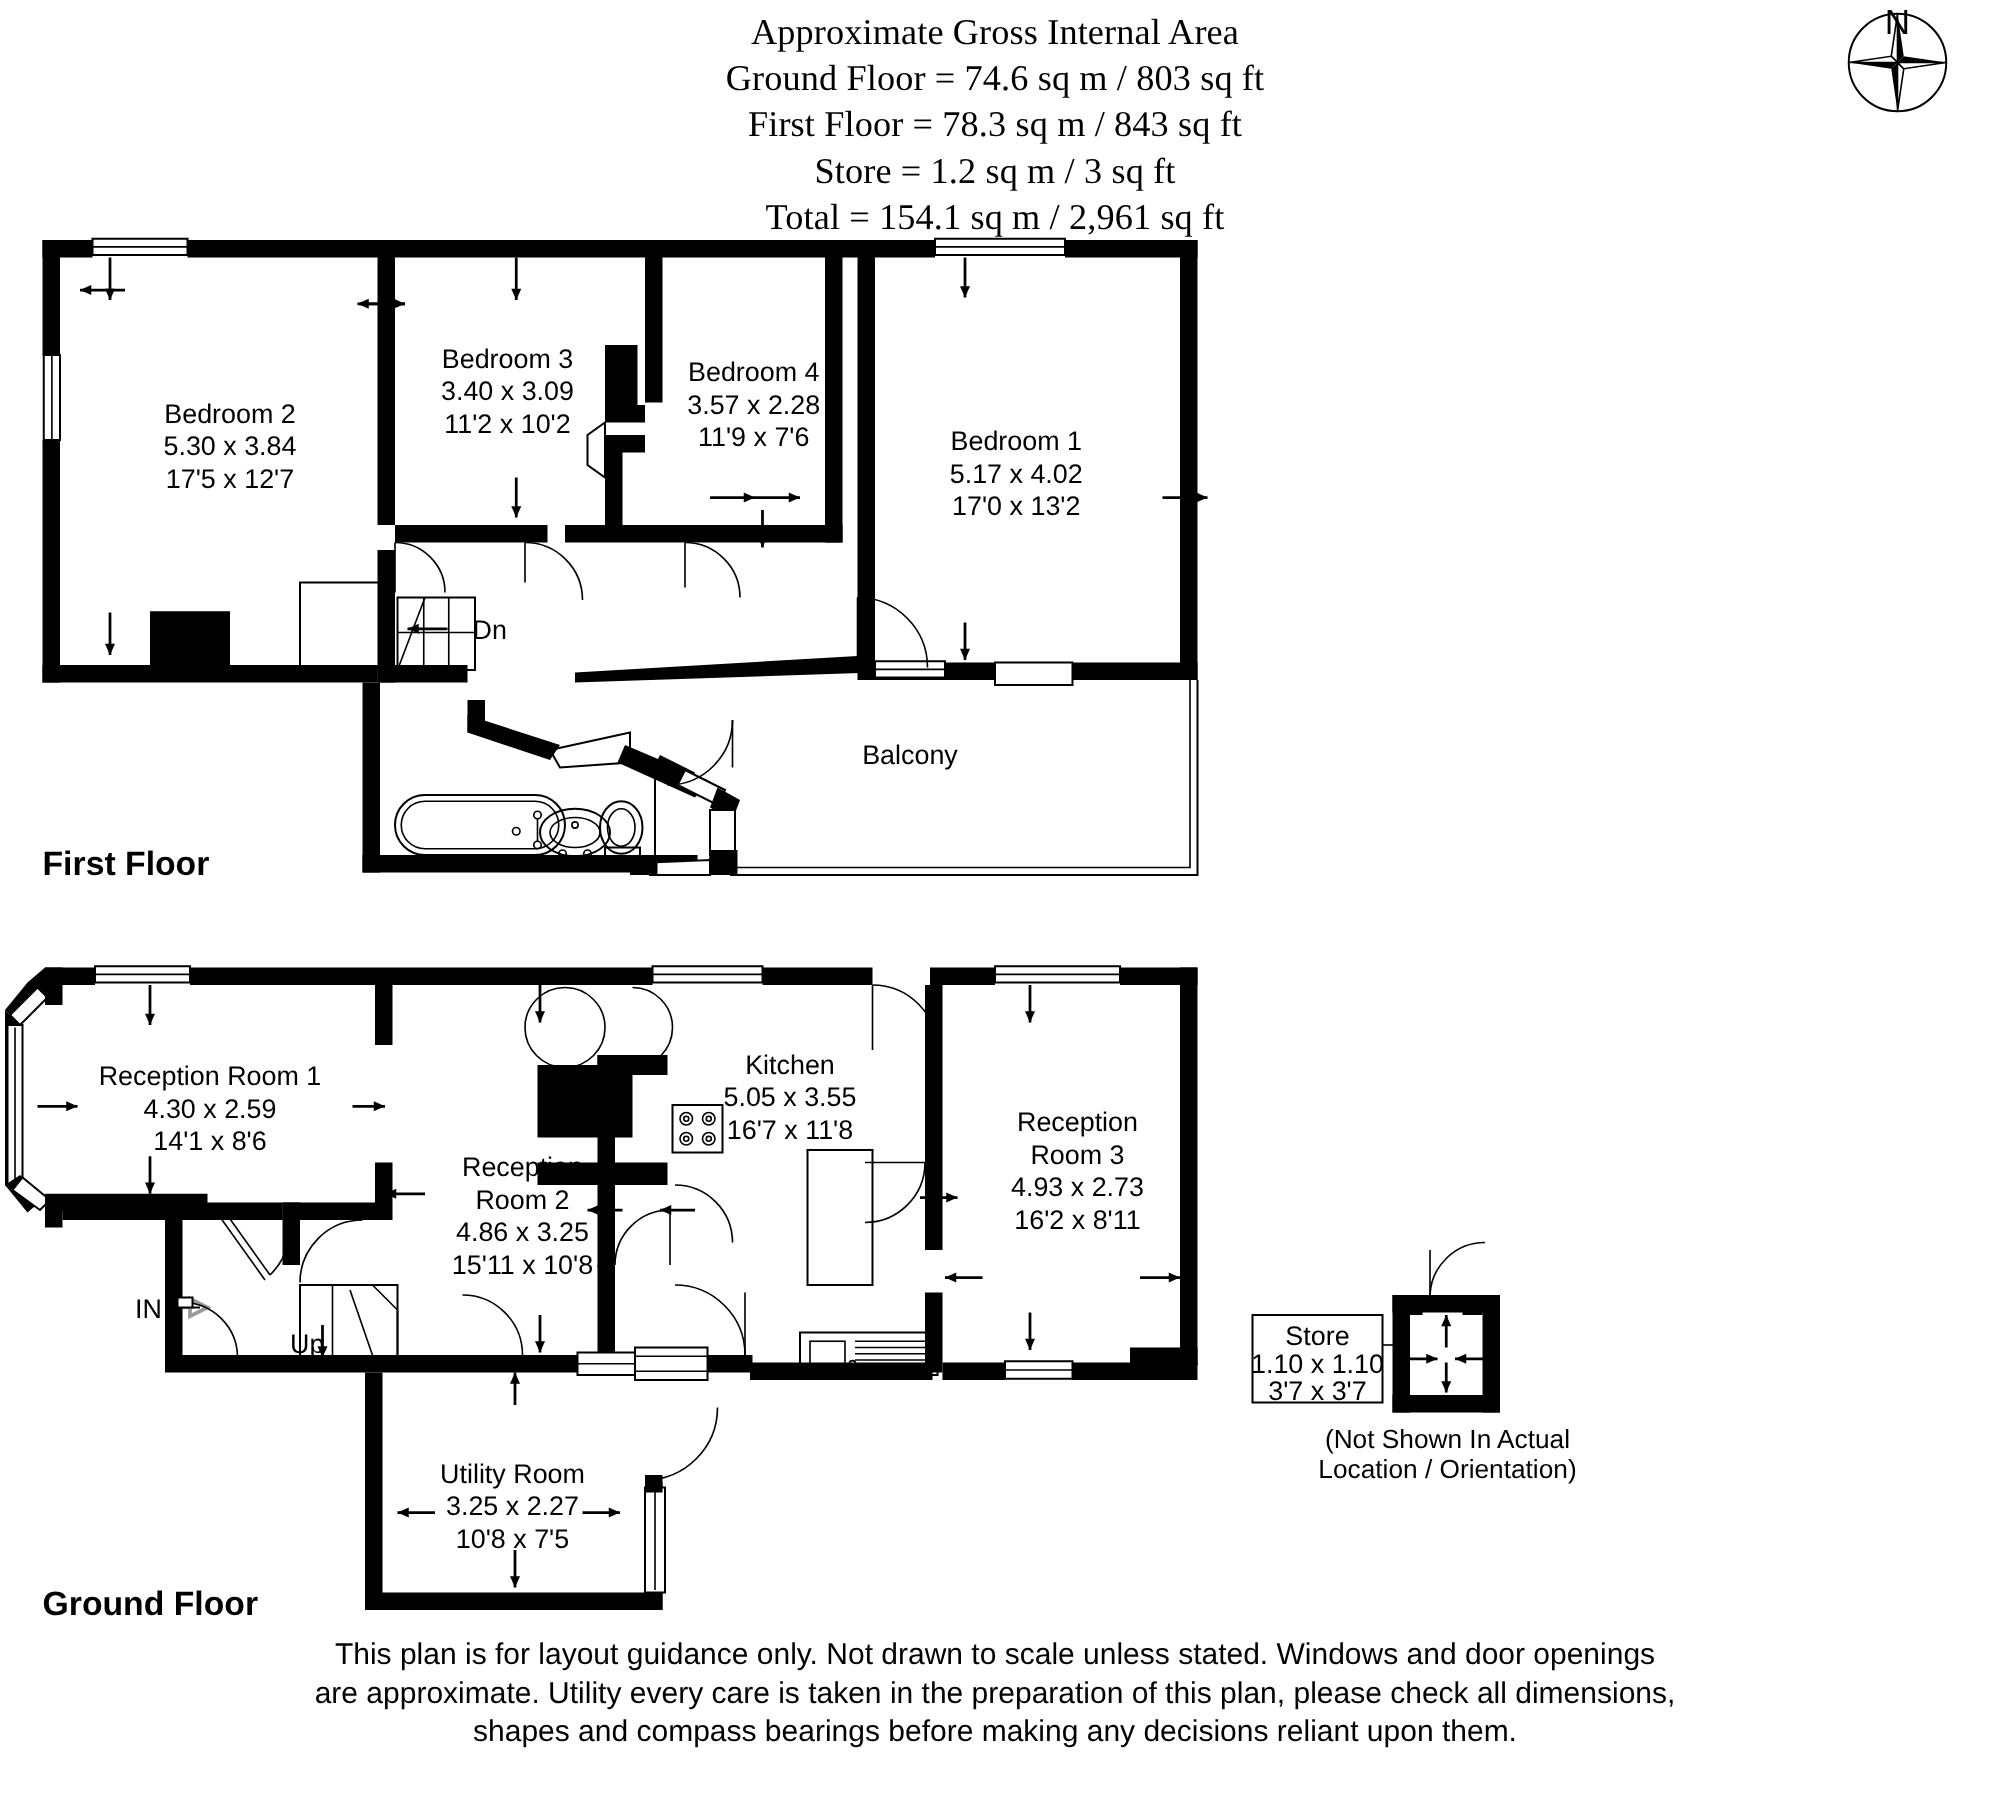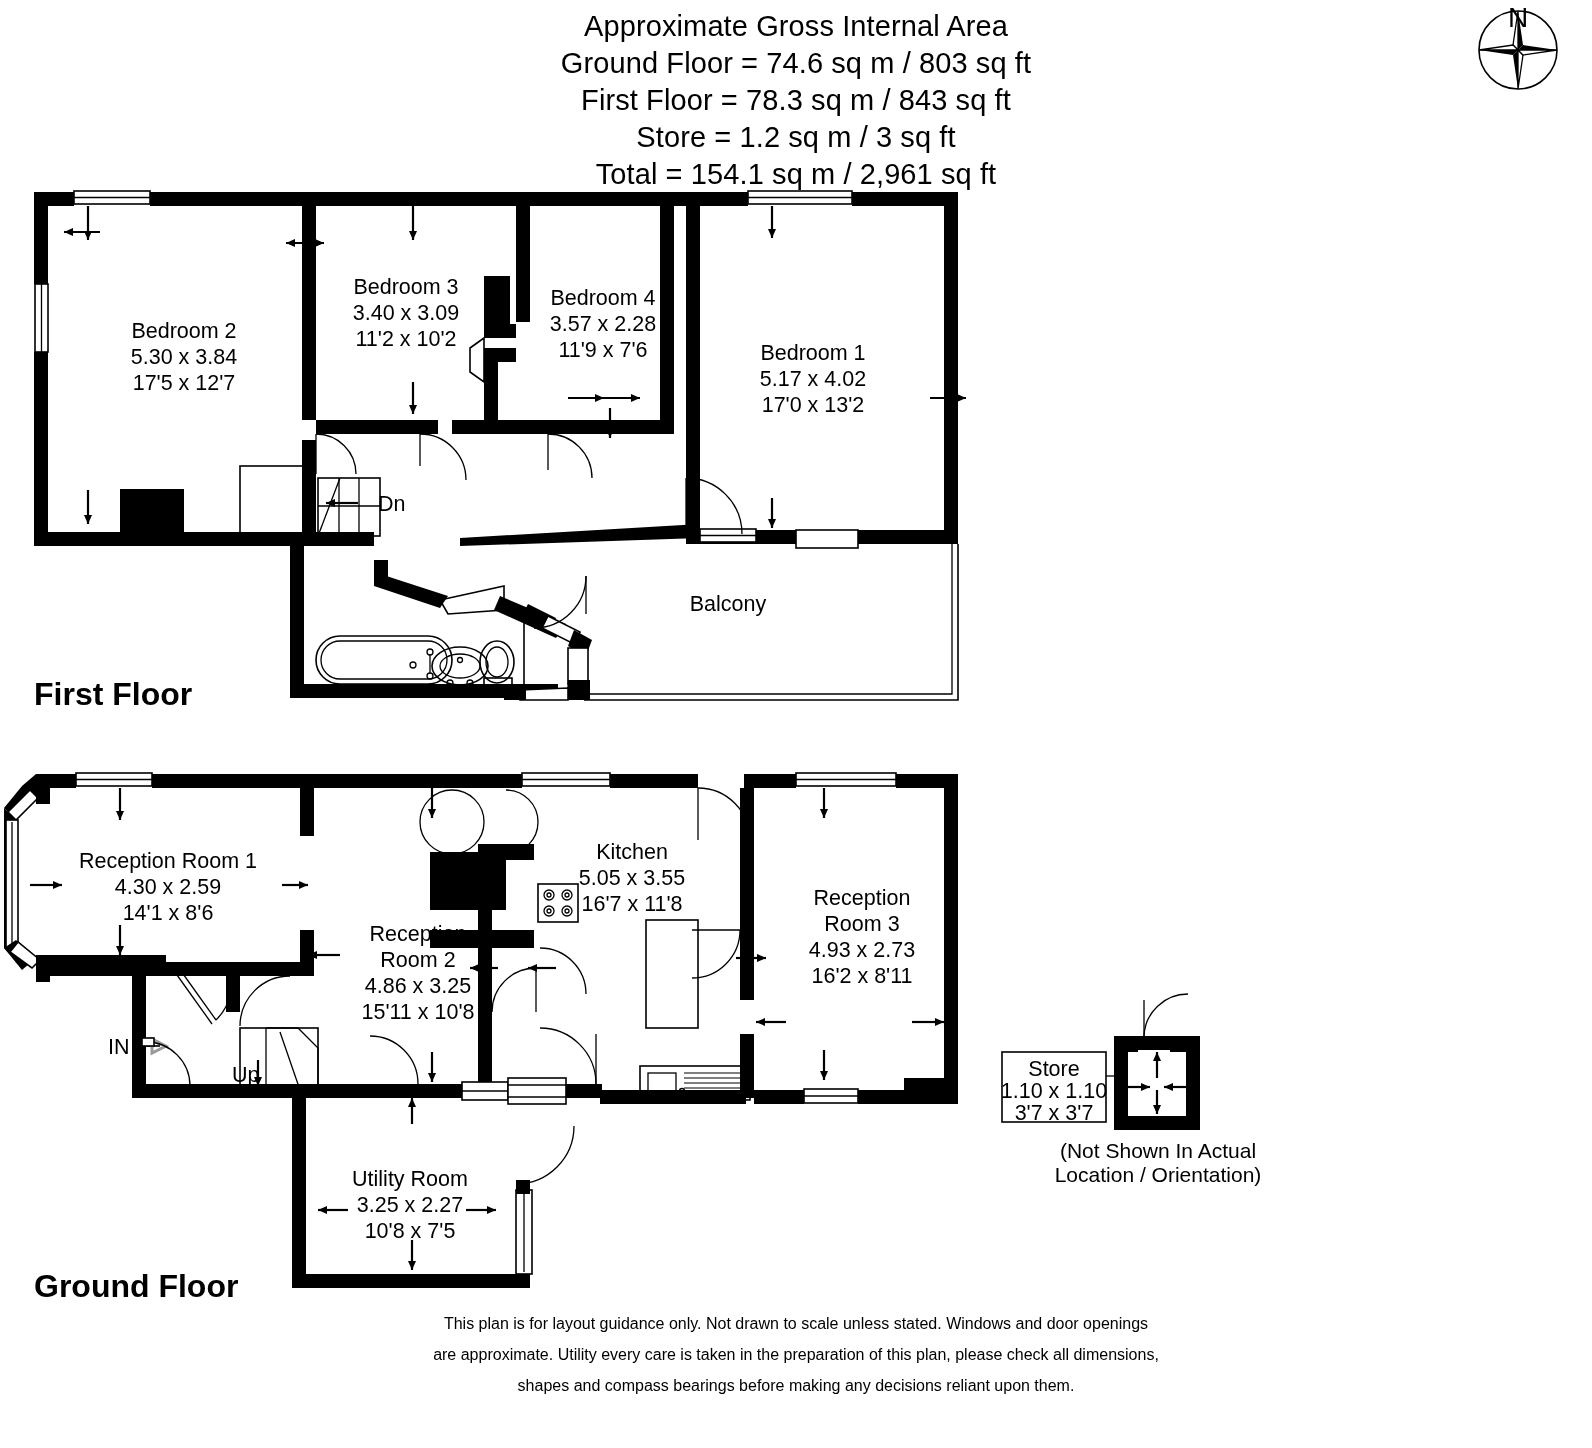--- a/index.html
+++ b/index.html
@@ -1,26 +1,26 @@
 <!DOCTYPE html>
 <html><head>
 <meta charset="utf-8">
 <style>
   html,body{margin:0;padding:0;background:#ffffff;}
   body{width:1592px;height:1448px;font-family:"Liberation Sans",sans-serif;color:#000;position:relative;overflow:hidden;}
   #stage{position:absolute;inset:0;width:1592px;height:1448px;}
-  .hdr{position:absolute;left:0;right:0;top:8px;text-align:center;}
+  .hdr{position:absolute;left:0;right:0;top:8px;text-align:center;font-family:Liberation Serif, serif;}
   .hdr div{font-size:29px;line-height:37px;letter-spacing:.1px;}
   .compass{position:absolute;left:1470px;top:4px;width:96px;height:120px;text-align:center;}
   .compass .nlab{font-size:28px;line-height:28px;}
-  .floorlabel{position:absolute;font-size:32px;font-weight:bold;}
+  .floorlabel{position:absolute;font-size:27px;font-weight:bold;}
   #fl-first{left:34px;top:676px;}
   #fl-ground{left:34px;top:1268px;}
   .footer{position:absolute;left:0;right:0;top:1308px;text-align:center;}
-  .footer div{font-size:16px;line-height:31px;}
+  .footer div{font-size:24px;line-height:31px;}
   svg{position:absolute;left:0;top:0;}
   .rlabel{font-size:21.5px;font-family:"Liberation Sans",sans-serif;}
   .smalltxt{font-size:21.5px;font-family:"Liberation Sans",sans-serif;}
   .w{fill:#000;}
   .thin{fill:none;stroke:#000;stroke-width:1.6;}
   .thin2{fill:none;stroke:#000;stroke-width:1.3;}
   .fillw{fill:#fff;stroke:#000;stroke-width:1.6;}
   .arw{stroke:#000;stroke-width:2.2;fill:none;}
   .notloc{font-size:21px;}
 </style>

